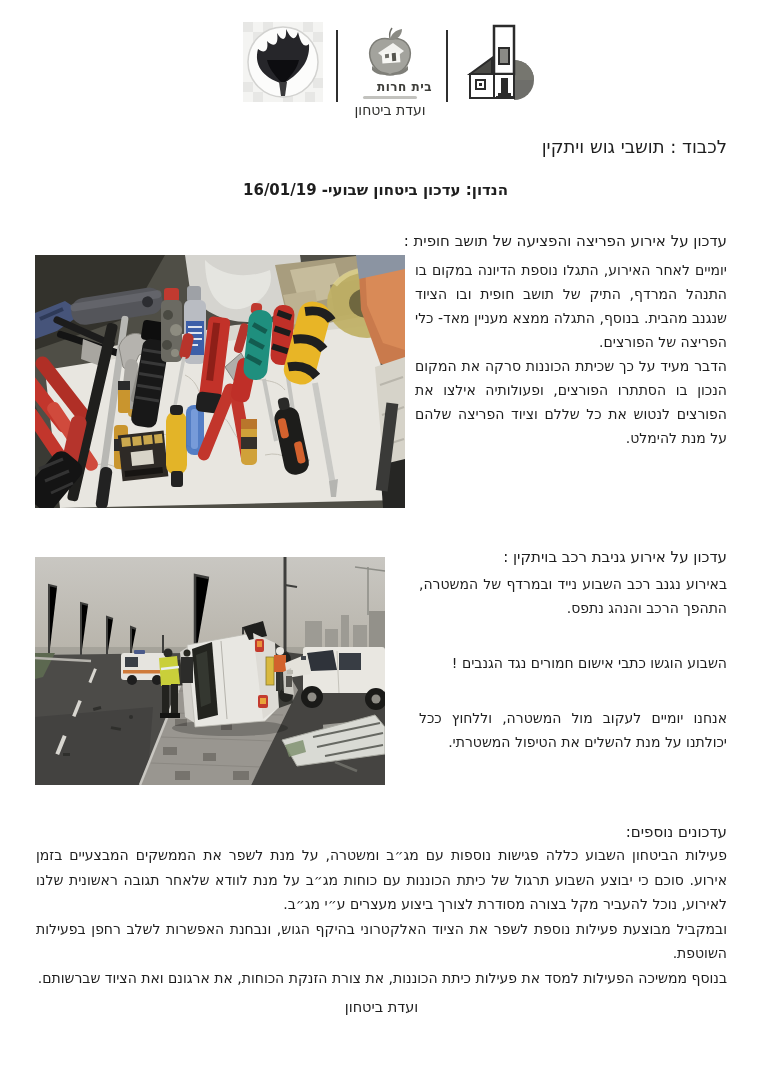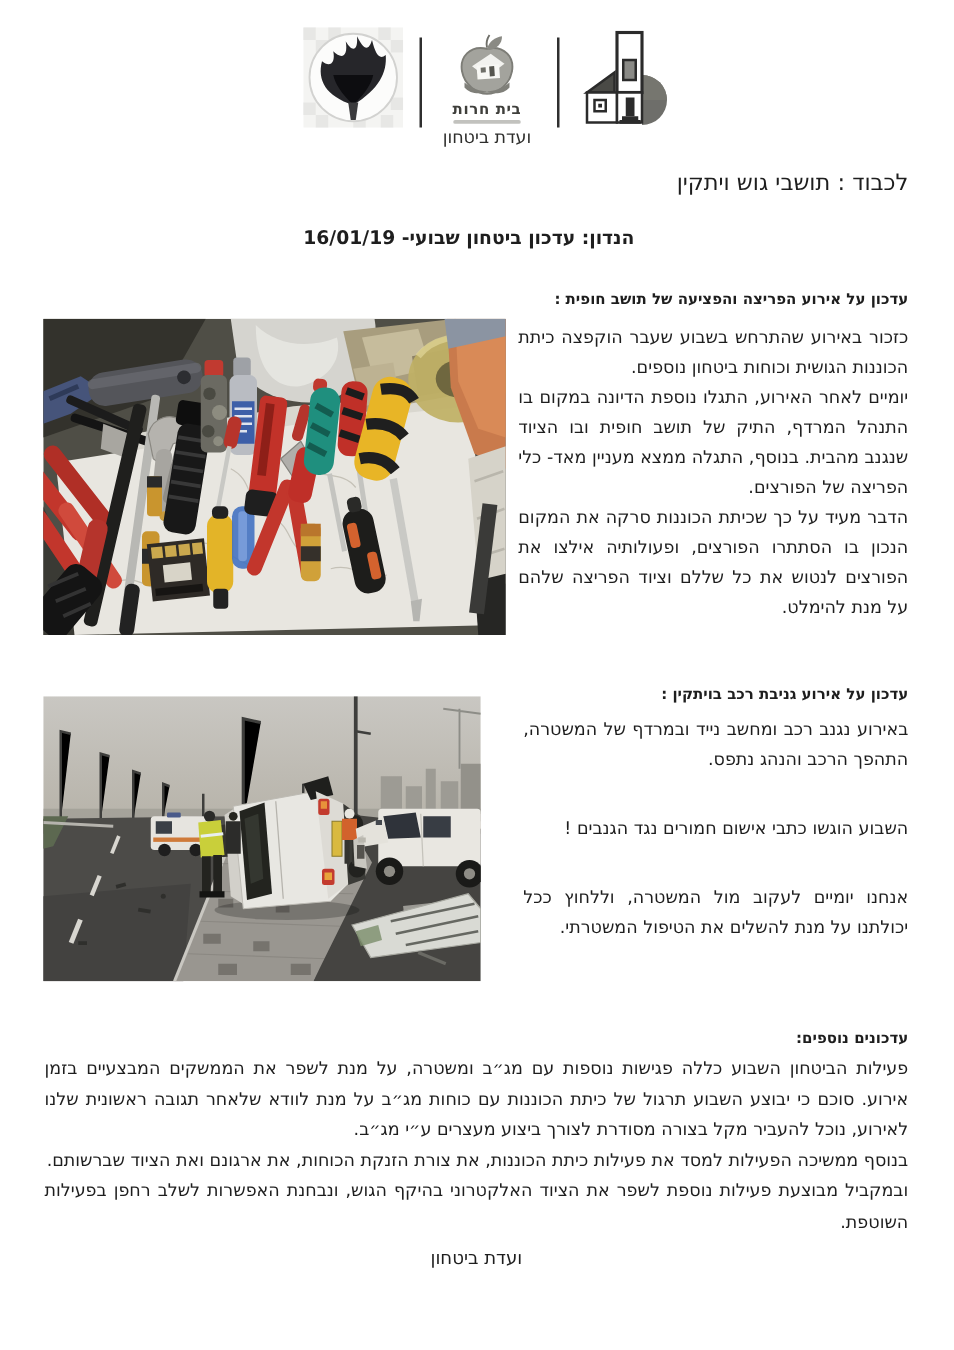--- a/index.html
+++ b/index.html
@@ -3,28 +3,28 @@
 <meta charset="utf-8">
 <style>
   html,body{margin:0;padding:0;background:#ffffff;}
   .page{
     position:relative;width:763px;height:1080px;background:#ffffff;overflow:hidden;
     font-family:"DejaVu Sans","Liberation Sans",sans-serif;color:#1e1e1e;direction:rtl;
   }
   .abs{position:absolute;}
   
   .logo-divider{position:absolute;width:2px;height:72px;background:#2f2f2f;}
-  .center-logo-text{font-size:12px;font-weight:bold;color:#3f3f3b;text-align:center;letter-spacing:.5px;}
+  .center-logo-text{font-size:12px;font-weight:bold;color:#3f3f3b;text-align:right;letter-spacing:.5px;}
   .center-logo-tagline{width:54px;height:3px;background:#c2c2be;border-radius:2px;margin:2px auto 0 auto;}
   .header-caption{font-size:14px;color:#2e2e2c;text-align:center;width:110px;}
   
   .recipient{top:136px;right:36px;font-size:18px;}
   .subject-wrap{top:180px;left:0;width:100%;text-align:center;transform:translateX(-6px);}
   .subject{font-weight:bold;font-size:15px;text-underline-offset:3px;}
-  .sec-heading{font-size:12px;font-weight:bold;}
+  .sec-heading{font-size:15px;font-weight:normal;}
   .text-col{width:312px;font-size:14px;line-height:24px;text-align:justify;text-align-last:right;}
   .text-col p{margin:0;}
   .text-col.gapped p + p{margin-top:31px;}
   .wide-col{left:36px;right:36px;font-size:14px;line-height:24.5px;text-align:justify;text-align-last:right;}
   .wide-col p{margin:0;}
   .signature{top:999px;left:0;width:100%;text-align:center;font-size:14.5px;}
   .photo{position:absolute;}
   .photo svg{display:block;}
 </style>
 </head>
@@ -95,21 +95,20 @@
 
   <div class="abs recipient">לכבוד : תושבי גוש ויתקין</div>
 
   <div class="abs subject-wrap">
     <span class="subject">הנדון: עדכון ביטחון שבועי- 16/01/19</span>
   </div>
 
   <div class="abs sec-heading" style="top:232px;right:36px;">עדכון על אירוע הפריצה והפציעה של תושב חופית :</div>
 
   <div class="abs text-col" style="top:258px;right:36px;">
-    <p>כזכור באירוע שהתרחש בשבוע שעבר הוקפצה כיתת הכוננות הגושית וכוחות ביטחון נוספים.</p>
     <p>יומיים לאחר האירוע, התגלו נוספת הדיונה במקום בו התנהל המרדף, התיק של תושב חופית ובו הציוד שנגנב מהבית. בנוסף, התגלה ממצא מעניין מאד- כלי הפריצה של הפורצים.</p>
     <p>הדבר מעיד על כך שכיתת הכוננות סרקה את המקום הנכון בו הסתתרו הפורצים, ופעולותיה אילצו את הפורצים לנטוש את כל שללם וציוד הפריצה שלהם על מנת להימלט.</p>
   </div>
 
   <div class="photo" style="top:255px;left:35px;">
     <svg width="370" height="253" viewBox="0 0 370 253" role="img">
 
       <rect width="370" height="253" fill="#4f4e46"></rect>
       <polygon points="0,0 130,0 95,62 0,95" fill="#33322c"></polygon>
       <polygon points="0,150 45,253 0,253" fill="#3a3a34"></polygon>
@@ -268,21 +267,21 @@
         <rect x="247" y="162" width="8" height="20" rx="3" fill="#d4622e"></rect>
         <rect x="258" y="188" width="8" height="22" rx="3" fill="#d4622e"></rect>
         <rect x="251" y="142" width="11" height="12" rx="4" fill="#2a2a28"></rect>
       </g>
     </svg>
   </div>
 
   <div class="abs sec-heading" style="top:548px;right:36px;">עדכון על אירוע גניבת רכב בויתקין :</div>
 
   <div class="abs text-col gapped" style="top:572px;right:36px;width:308px;">
-    <p>באירוע נגנב רכב ומחשב נייד ובמרדף של המשטרה, התהפך הרכב והנהג נתפס.</p>
+    <p>באירוע נגנב רכב השבוע נייד ובמרדף של המשטרה, התהפך הרכב והנהג נתפס.</p>
     <p>השבוע הוגשו כתבי אישום חמורים נגד הגנבים !</p>
     <p>אנחנו יומיים לעקוב מול המשטרה, וללחוץ ככל יכולתנו על מנת להשלים את הטיפול המשטרתי.</p>
   </div>
 
   <div class="photo" style="top:557px;left:35px;">
     <svg width="350" height="228" viewBox="0 0 350 228" role="img">
       <defs>
         <linearGradient id="sky2" x1="0" y1="0" x2="0" y2="1">
           <stop offset="0" stop-color="#c9c7c2"></stop>
             <stop offset="1" stop-color="#b5b1a7"></stop>
@@ -432,19 +431,19 @@
         <rect x="28" y="196" width="7" height="3"></rect>
         <circle cx="96" cy="160" r="2"></circle>
       </g>
     </svg>
   </div>
 
   <div class="abs sec-heading" style="top:823px;right:36px;">עדכונים נוספים:</div>
 
   <div class="abs wide-col" style="top:843px;">
     <p>פעילות הביטחון השבוע כללה פגישות נוספות עם מג״ב ומשטרה, על מנת לשפר את הממשקים המבצעיים בזמן אירוע. סוכם כי יבוצע השבוע תרגול של כיתת הכוננות עם כוחות מג״ב על מנת לוודא שלאחר תגובה ראשונית שלנו לאירוע, נוכל להעביר מקל בצורה מסודרת לצורך ביצוע מעצרים ע״י מג״ב.</p>
+    <p>ובמקביל מבוצעת פעילות נוספת לשפר את הציוד האלקטרוני בהיקף הגוש, ונבחנת האפשרות לשלב רחפן בפעילות השוטפת.</p>
     <p>בנוסף ממשיכה הפעילות למסד את פעילות כיתת הכוננות, את צורת הזנקת הכוחות, את ארגונם ואת הציוד שברשותם.</p>
-    <p>ובמקביל מבוצעת פעילות נוספת לשפר את הציוד האלקטרוני בהיקף הגוש, ונבחנת האפשרות לשלב רחפן בפעילות השוטפת.</p>
   </div>
 
   <div class="abs signature">ועדת ביטחון</div>
 
 </div>
 
 </body></html>

